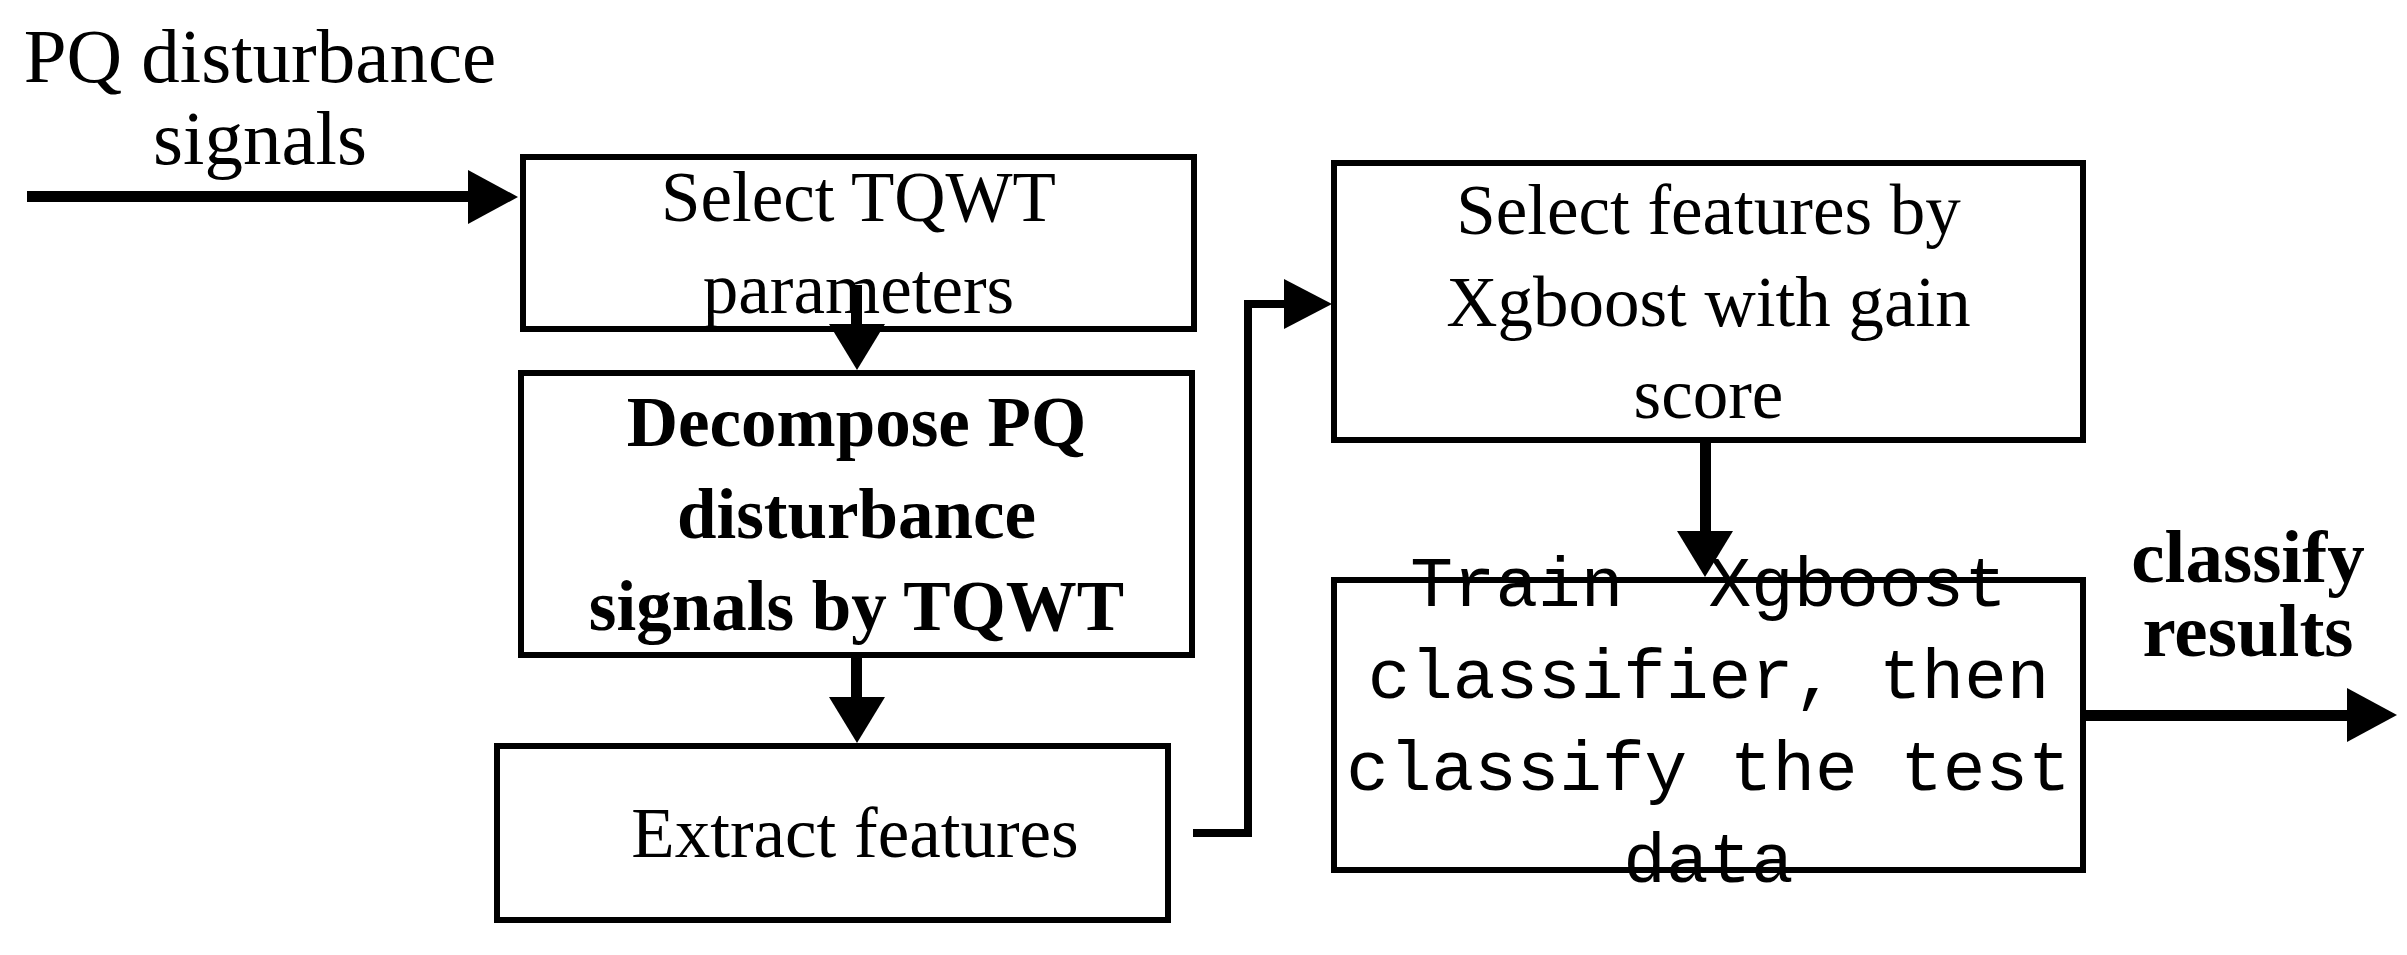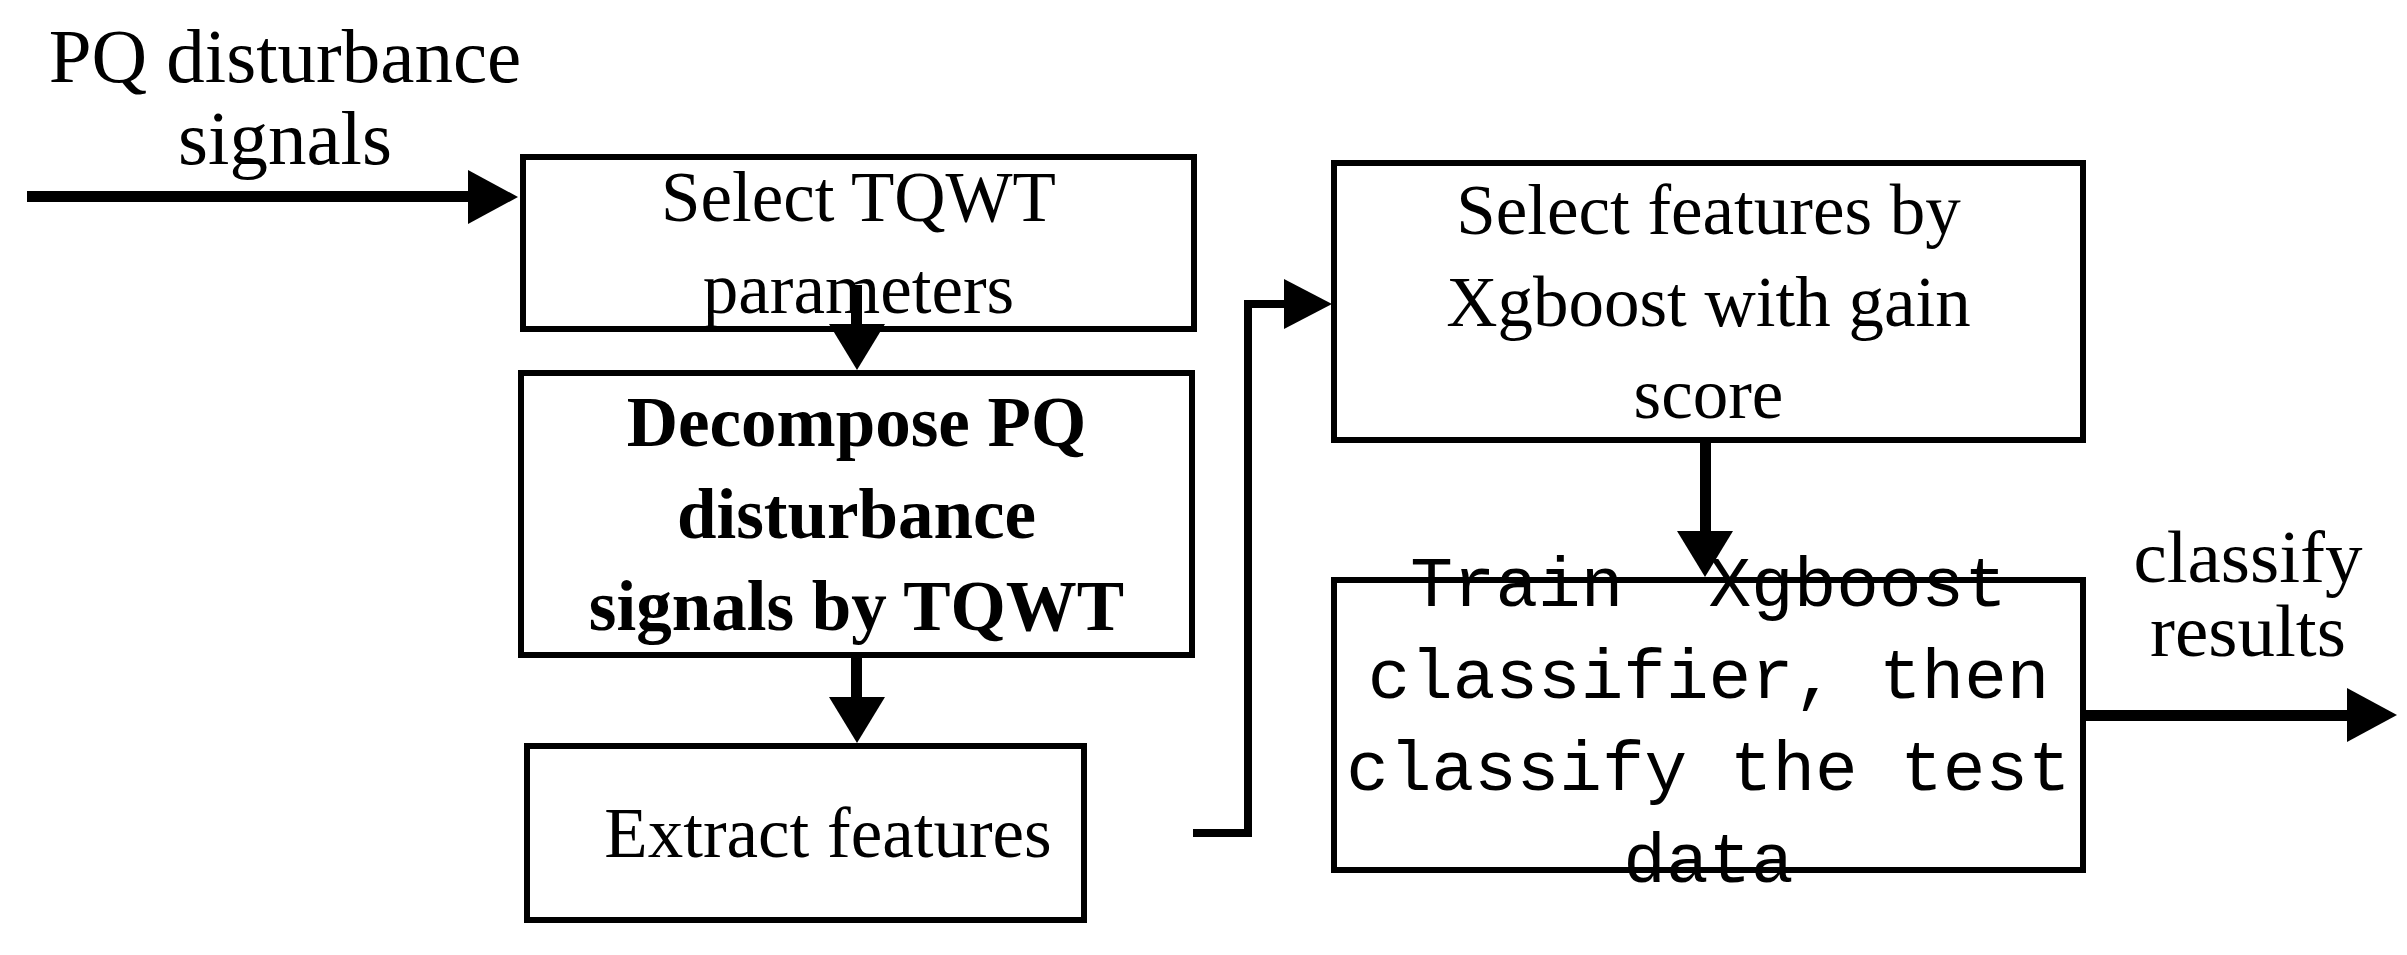--- a/index.html
+++ b/index.html
@@ -31,25 +31,25 @@
     color: #000000;
   }
   .label {
     position: absolute;
     text-align: center;
     white-space: pre-wrap;
     color: #000000;
   }
   .label.input {
     left: 0px; top: 15px; width: 520px;
-    font-size: 77px; line-height: 82px; padding-left: 25px;
+    font-size: 77px; line-height: 82px;
   }
   .label.output {
     left: 2098px; top: 520px; width: 300px;
-    font-size: 75px; line-height: 74px;
+    font-size: 75px; line-height: 74px; font-weight: bold;
   }
   .stroke {
     position: absolute;
     background: #000000;
   }
   .head {
     position: absolute;
     width: 0; height: 0;
   }
   .head.right {
@@ -63,21 +63,21 @@
     border-left: 48px solid #000000;
   }
   .head.down {
     border-left: 28px solid transparent;
     border-right: 28px solid transparent;
     border-top: 46px solid #000000;
   }
   
   #box-select-params   { left: 520px;  top: 107px; width: 677px; height: 178px; margin-top: 47px; }
   #box-decompose       { left: 518px;  top: 370px; width: 677px; height: 288px; font-weight: bold; }
-  #box-extract         { left: 524px;  top: 743px; width: 563px; height: 180px; padding-left: 45px; }
+  #box-extract         { left: 494px;  top: 743px; width: 677px; height: 180px; padding-left: 45px; }
   #box-select-features { left: 1331px; top: 160px; width: 755px; height: 283px; font-family: Liberation Serif, serif; }
   #box-train           { left: 1331px; top: 577px; width: 755px; height: 296px; font-family: Liberation Mono, monospace; }
 </style>
 </head>
 <body>
 
 <div class="canvas">
 
   <div class="label input">PQ disturbance
 signals</div>

